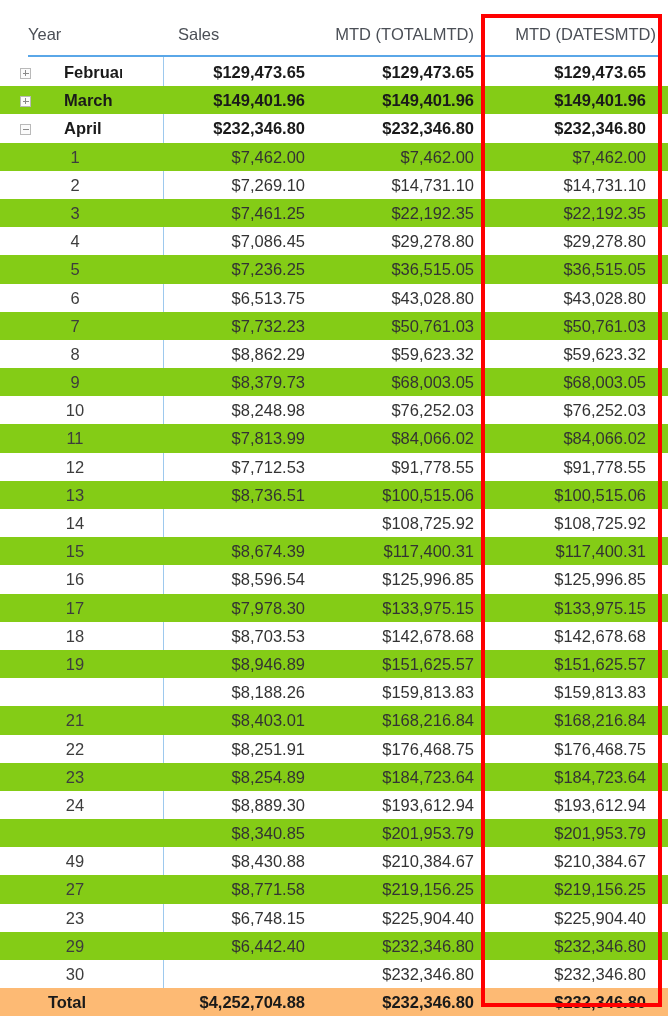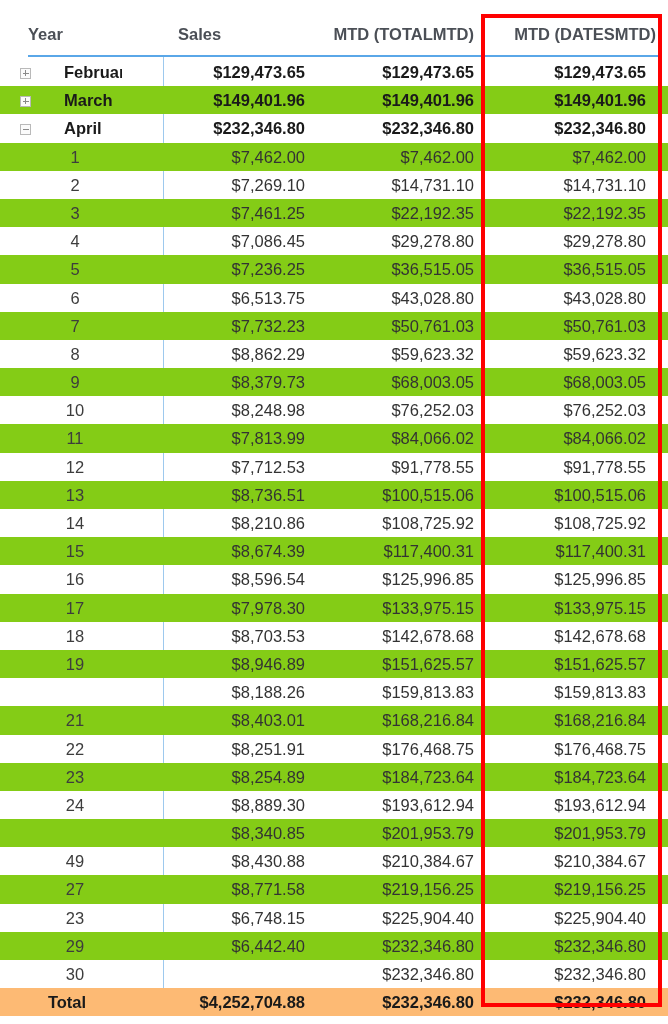--- a/index.html
+++ b/index.html
@@ -29,21 +29,21 @@
     position: absolute;
     left: 0;
     top: 20px;
     width: 668px;
     height: 30px;
   }
   .hdr-cell {
     position: absolute;
     font-size: 16.5px;
     color: #4b4f56;
-    font-weight: 700;
+    font-weight: 400;
     line-height: 24px;
     white-space: nowrap;
   }
   .hdr-year  { left: 28px;  top: 2px; text-align: left; }
   .hdr-sales { left: 178px; top: 2px; text-align: center; }
   .hdr-mtd1  { left: 234px; top: 2px; width: 240px; text-align: right; }
   .hdr-mtd2  { left: 490px; top: 2px; width: 166px; text-align: right; }
 
   .hdr-underline {
     position: absolute;
@@ -280,21 +280,20 @@
         <div class="cell c-mtd2">$91,778.55</div>
       </div>
       <div class="row alt">
         <div class="cell c-label day">13</div>
         <div class="cell c-sales">$8,736.51</div>
         <div class="cell c-mtd1">$100,515.06</div>
         <div class="cell c-mtd2">$100,515.06</div>
       </div>
       <div class="row">
         <div class="cell c-label day">14</div>
-        <div class="cell c-sales">$8,210.86</div>
         <div class="cell c-mtd1">$108,725.92</div>
         <div class="cell c-mtd2">$108,725.92</div>
       </div>
       <div class="row alt">
         <div class="cell c-label day">15</div>
         <div class="cell c-sales">$8,674.39</div>
         <div class="cell c-mtd1">$117,400.31</div>
         <div class="cell c-mtd2">$117,400.31</div>
       </div>
       <div class="row">

